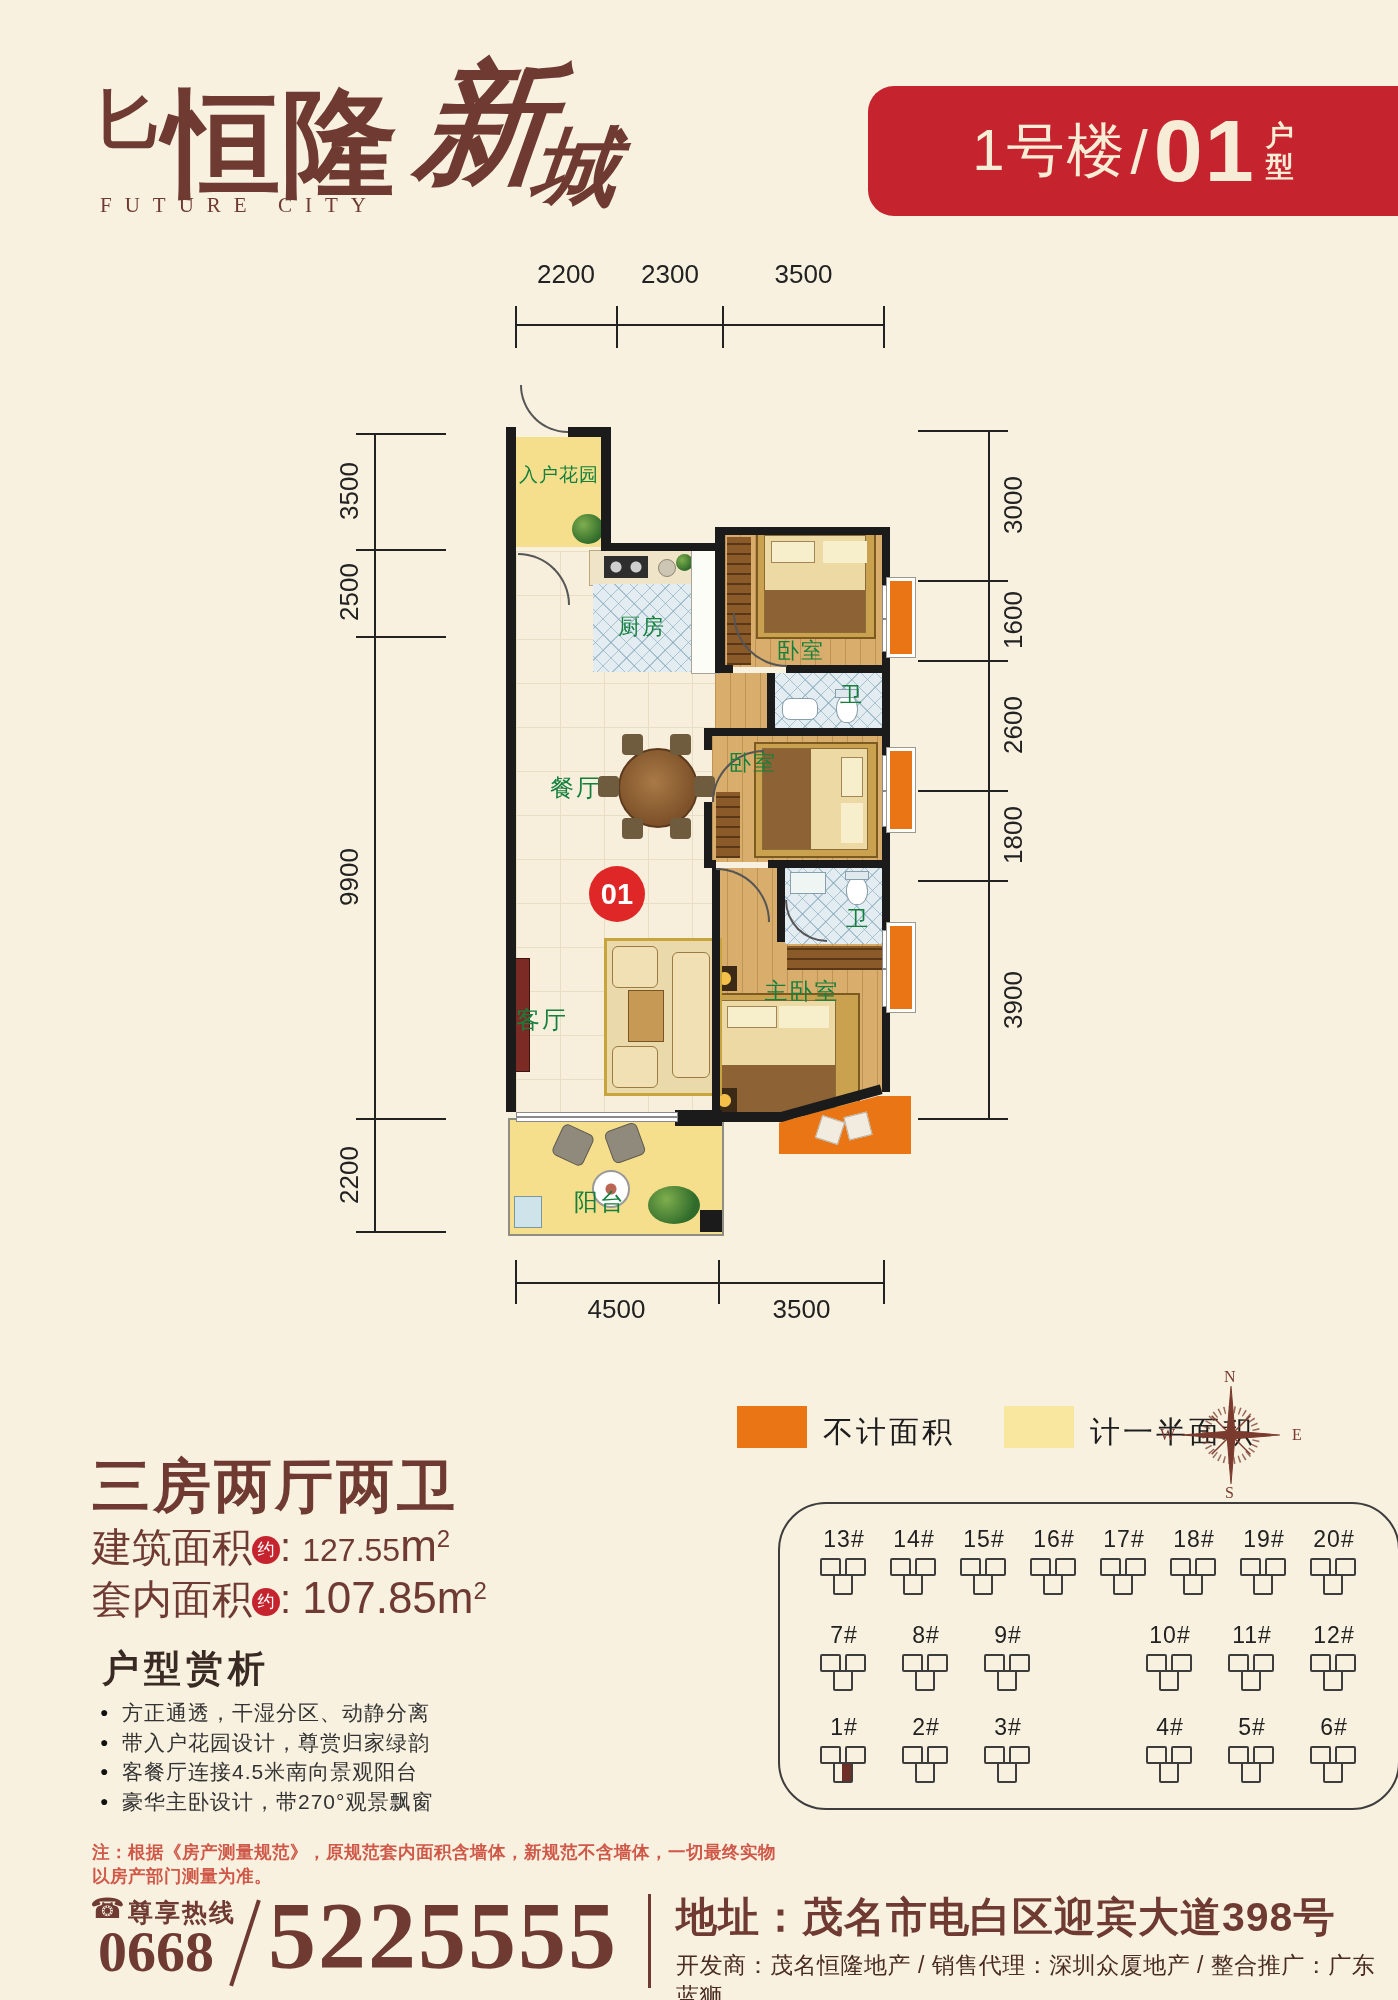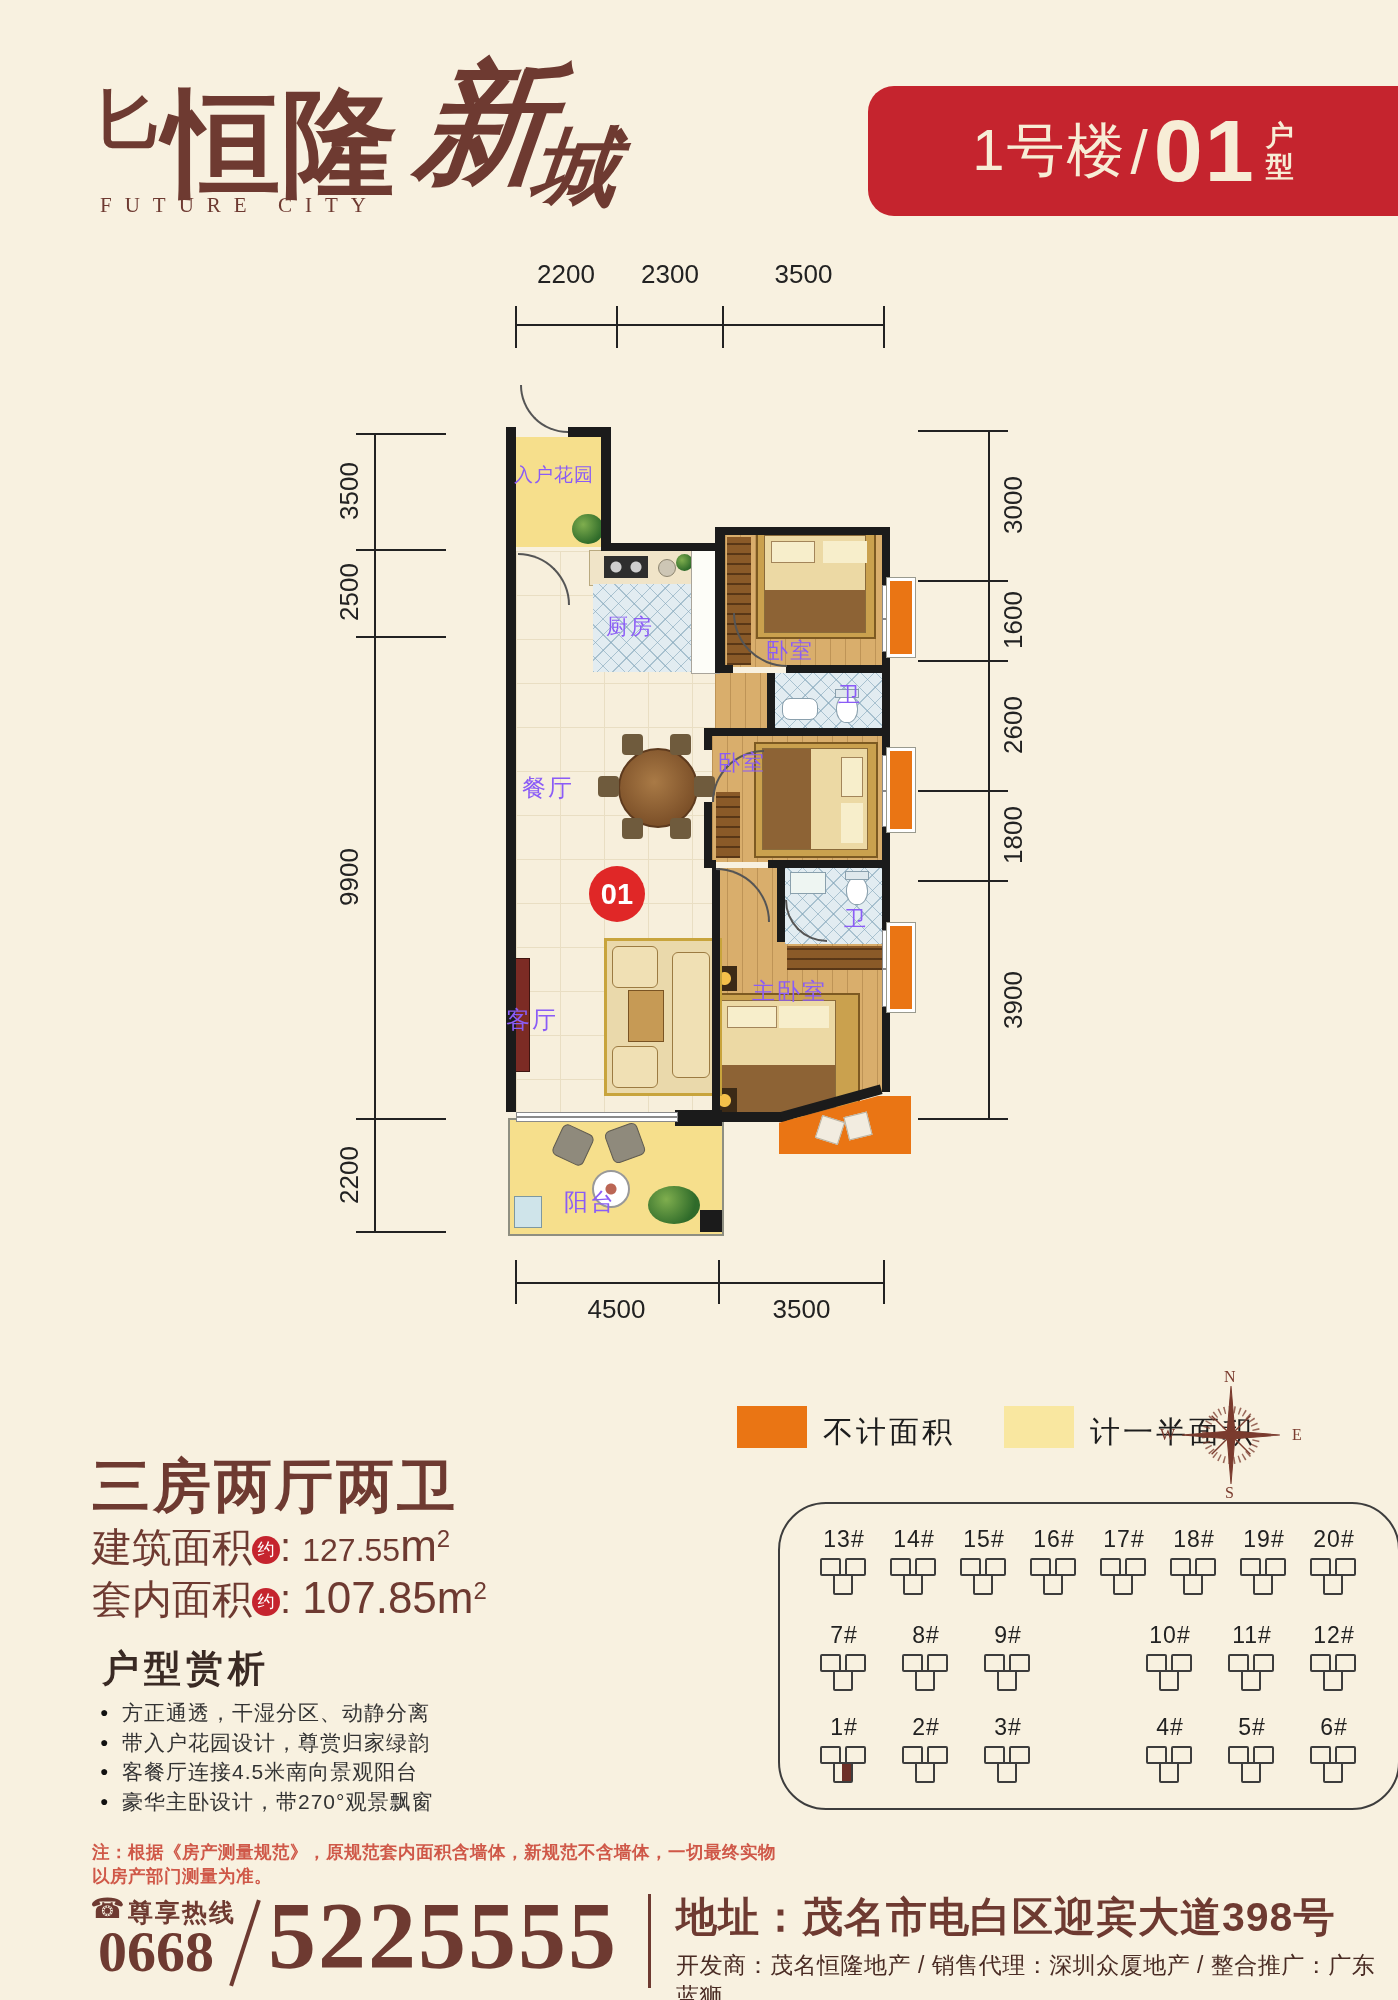--- a/index.html
+++ b/index.html
@@ -1,20 +1,20 @@
 <!DOCTYPE html>
 <html><head>
 <meta charset="utf-8">
 <style>
   html,body{margin:0;padding:0;}
   #page{position:relative;width:1398px;height:2000px;background:#f8f1e0;overflow:hidden;
         font-family:"Liberation Sans",sans-serif;color:#222;}
   .abs{position:absolute;}
   .wall{position:absolute;background:#1b1b1b;}
-  .lbl{position:absolute;font-size:22px;letter-spacing:2px;color:#8b5cf6;text-align:left;}
+  .lbl{position:absolute;font-size:22px;letter-spacing:2px;color:#15803d;text-align:center;}
   .dimline{position:absolute;background:#222;}
   .dimnum{position:absolute;font-size:26px;color:#222;text-align:center;}
   .dimnum.vert{writing-mode:vertical-rl;transform:rotate(180deg);height:100px;line-height:26px;}
   .floor-grid{background-color:#f7efdc;
     background-image:linear-gradient(#e9dec3 1px,transparent 1px),linear-gradient(90deg,#e9dec3 1px,transparent 1px);
     background-size:44px 44px;}
   .wood{background-color:#d9ae6c;
     background-image:repeating-linear-gradient(90deg,rgba(120,80,30,.28) 0 1px,transparent 1px 15px);}
   .tile{background-color:#e2ecf1;
     background-image:repeating-linear-gradient(45deg,rgba(130,165,185,.6) 0 1px,transparent 1px 11px),
@@ -183,21 +183,21 @@
   <div class="arc" style="left:716px;top:868px;width:52px;height:52px;border-top:2px solid #555;border-right:2px solid #555;border-radius:0 100% 0 0;"></div>
   <div class="arc" style="left:785px;top:900px;width:40px;height:40px;border-bottom:2px solid #555;border-left:2px solid #555;border-radius:0 0 0 100%;"></div>
 
   <div class="lbl" style="left:514px;top:462px;width:90px;font-size:19px;letter-spacing:1px;">入户花园</div>
   <div class="lbl" style="left:606px;top:612px;width:72px;">厨房</div>
   <div class="lbl" style="left:766px;top:636px;width:70px;">卧室</div>
   <div class="lbl" style="left:838px;top:680px;width:28px;">卫</div>
   <div class="lbl" style="left:718px;top:748px;width:70px;">卧室</div>
   <div class="lbl" style="left:844px;top:904px;width:28px;">卫</div>
   <div class="lbl" style="left:752px;top:976px;width:100px;font-size:23px;">主卧室</div>
-  <div class="lbl" style="left:522px;top:772px;width:72px;font-size:24px;">餐厅</div>
+  <div class="lbl" style="left:540px;top:772px;width:72px;font-size:24px;">餐厅</div>
   <div class="lbl" style="left:506px;top:1004px;width:72px;font-size:24px;">客厅</div>
   <div class="lbl" style="left:564px;top:1186px;width:72px;font-size:24px;">阳台</div>
   <div class="abs" style="left:589px;top:866px;width:56px;height:56px;border-radius:50%;background:#e02727;color:#fff;
               display:flex;align-items:center;justify-content:center;font-size:29px;font-weight:bold;">
     <span>01</span>
   </div>
 
   <div class="dimline" style="left:515px;top:324px;width:368px;height:2px;"></div>
   <div class="dimline" style="left:515px;top:306px;width:2px;height:42px;"></div>
   <div class="dimline" style="left:616px;top:306px;width:2px;height:42px;"></div>

